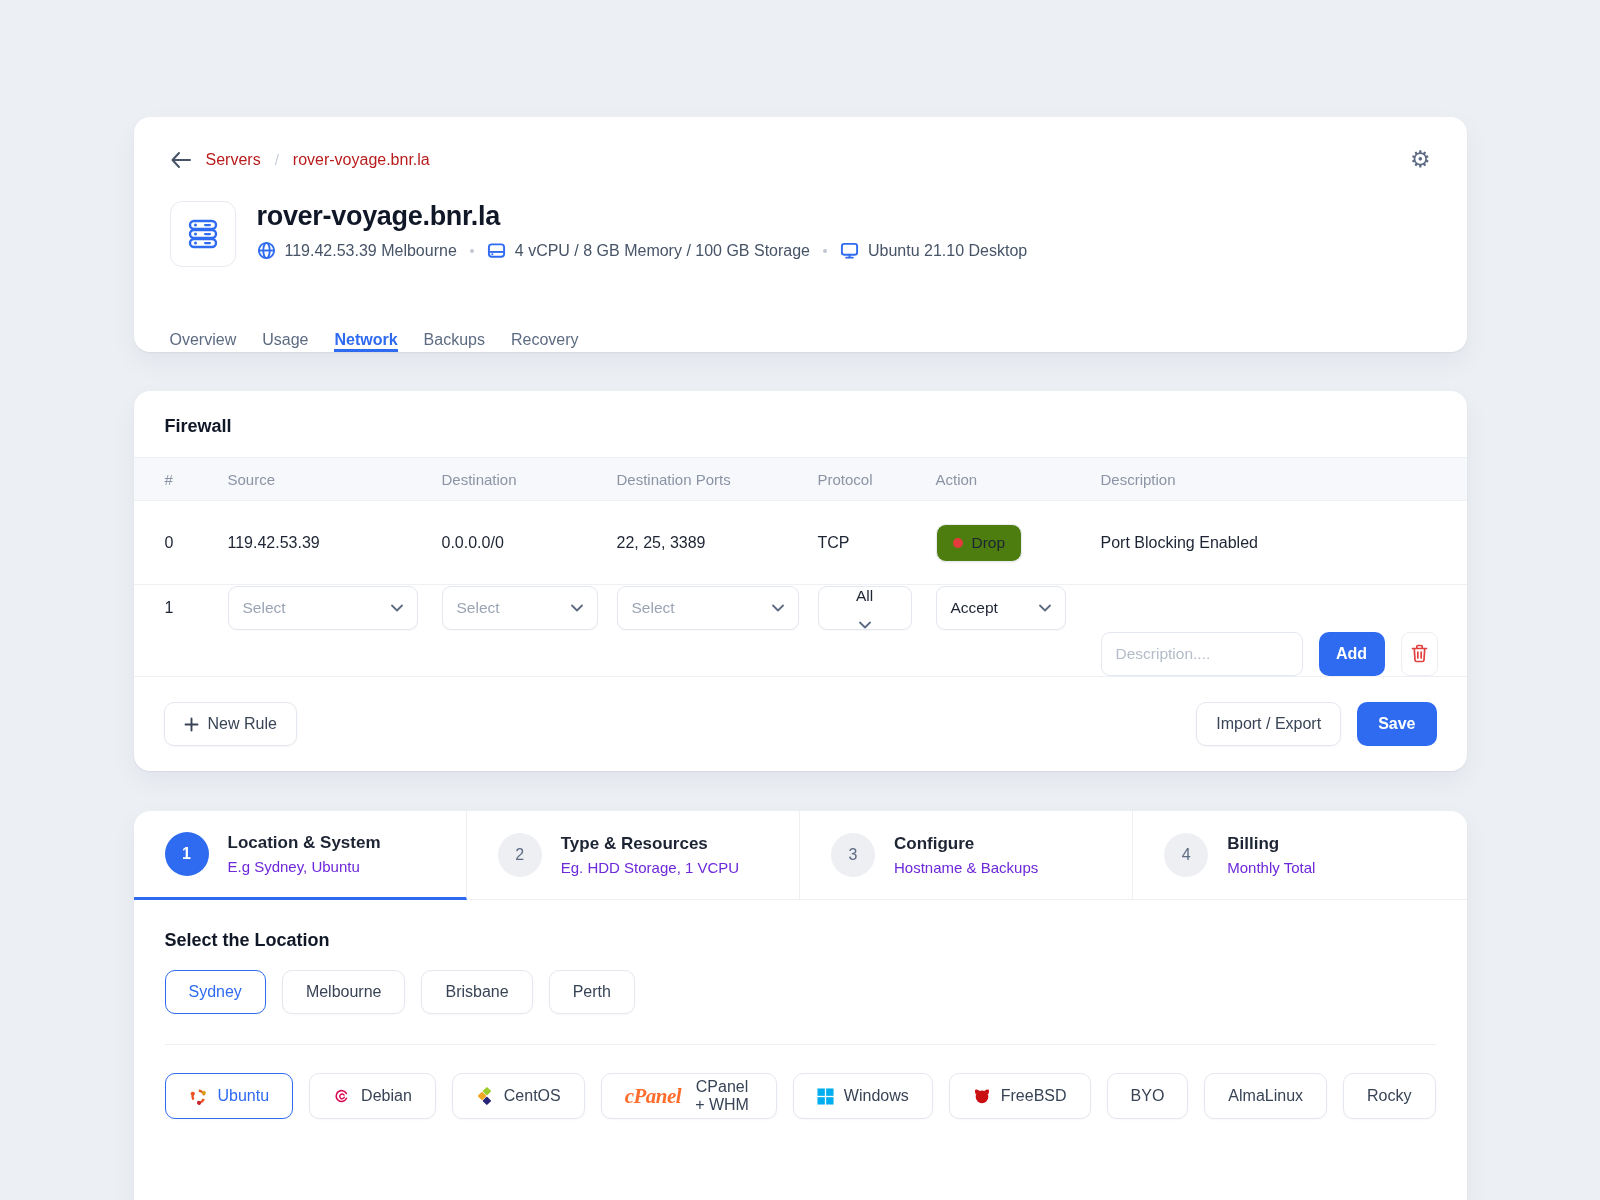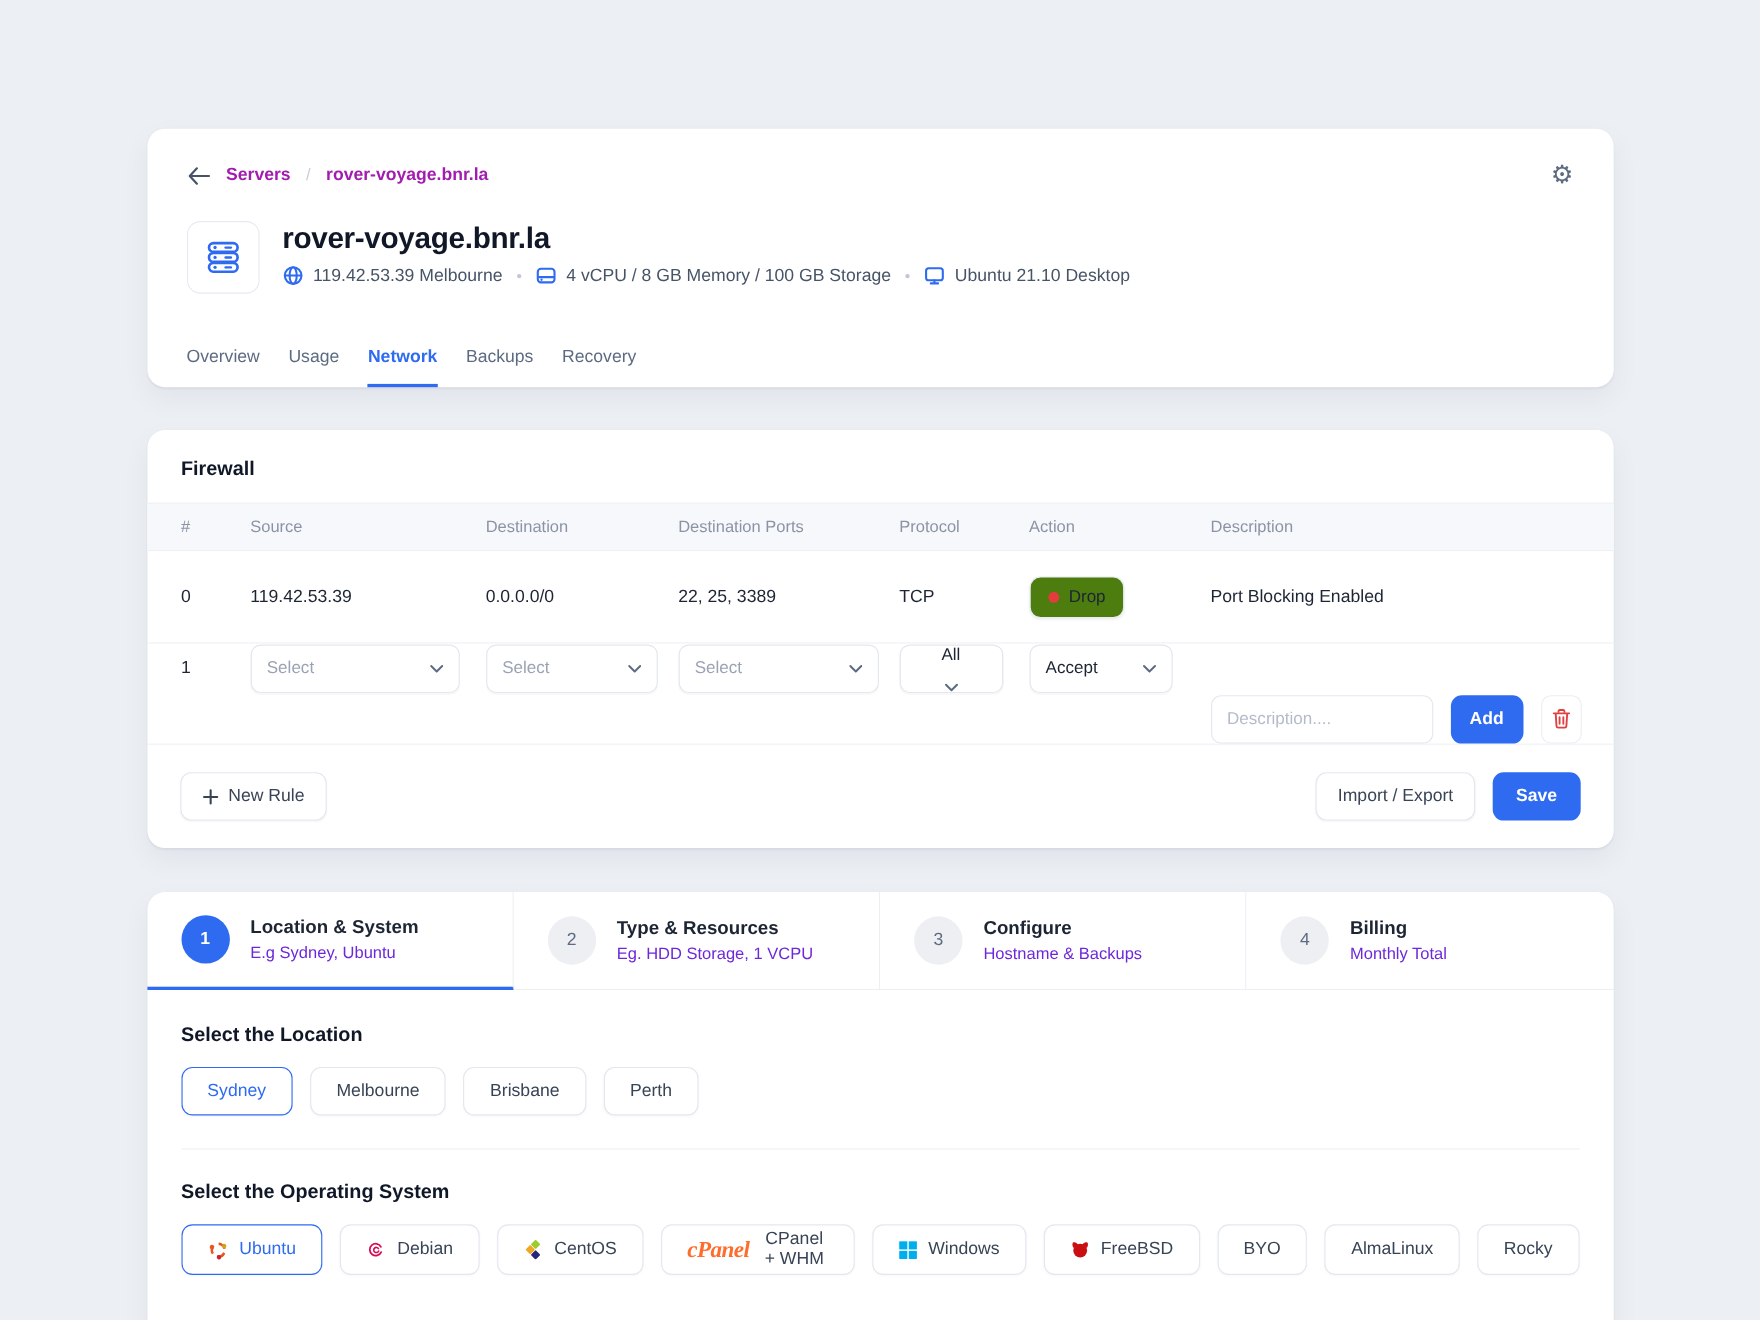--- a/index.html
+++ b/index.html
@@ -13,35 +13,35 @@
   .page { width:1333px; margin:0 auto; padding-top:117px; }
   .card {
     background:#fff; border-radius:16px;
     box-shadow:0 1px 2px rgba(16,24,40,.05), 0 10px 26px rgba(16,24,40,.05);
   }
 
   
   .server-card { height:235px; padding:0 36px; display:flex; flex-direction:column; }
   .crumb-row { display:flex; align-items:center; margin-top:31px; gap:14px; }
   .back-btn { display:flex; align-items:center; cursor:pointer; }
-  .crumb { font-size:16px; color:#a21caf; font-weight:700; }
+  .crumb { font-size:16px; color:#b91c1c; font-weight:400; }
   .crumb-sep { color:#c6cdd8; font-size:15px; }
   .gear-btn { margin-left:auto; cursor:pointer; display:flex; }
   .server-row { display:flex; margin-top:30px; }
   .server-icon-box {
     width:66px; height:66px; border:1px solid #e7eaf0; border-radius:12px;
     display:flex; align-items:center; justify-content:center; background:#fff;
   }
   .server-head { margin-left:21px; }
   .server-title { font-size:27px; font-weight:700; color:#101828; letter-spacing:-.3px; }
   .meta-row { display:flex; align-items:center; margin-top:9px; font-size:16px; color:#475467; }
   .meta-item { display:flex; align-items:center; gap:9px; }
   .meta-dot { width:4px; height:4px; border-radius:50%; background:#c1c8d4; margin:0 13px; }
   .tabs { display:flex; gap:26px; margin-top:auto; }
-  .tab { font-size:16px; color:#5d6b82; font-weight:500; padding-bottom:15px;
+  .tab { font-size:16px; color:#5d6b82; font-weight:500; 
          border-bottom:3px solid transparent; cursor:pointer; }
   .tab.active { color:#2e6bf0; font-weight:700; border-bottom-color:#2e6bf0; }
 
   
   .fw-card { margin-top:39px; overflow:hidden; }
   .fw-title { font-size:18px; font-weight:700; color:#101828; padding:25px 31px 20px; }
   .fw-grid { display:grid; grid-template-columns:63px 214px 175px 201px 118px 165px 1fr;
              align-items:center; padding:0 31px; }
   .fw-head { background:#f7f8fb; border-top:1px solid #eef0f4; border-bottom:1px solid #eef0f4;
              height:44px; }
@@ -329,21 +329,20 @@
       <div class="sec-title">Select the Location</div>
       <div class="opt-row">
         <button class="opt-btn selected">Sydney</button>
         <button class="opt-btn">Melbourne</button>
         <button class="opt-btn">Brisbane</button>
         <button class="opt-btn">Perth</button>
       </div>
 
       <div class="divider"></div>
 
-      <div class="sec-title">Select the Operating System</div>
       <div class="opt-row os-row">
 
         <button class="opt-btn selected">
           <span class="icon16">
             <svg width="19" height="19" viewBox="0 0 20 20" fill="none">
               <circle cx="10" cy="10" r="6.2" stroke="#e95420" stroke-width="2.4" stroke-dasharray="8 5" transform="rotate(25 10 10)"></circle>
               <circle cx="3.2" cy="10" r="2.1" fill="#e95420" transform="rotate(25 10 10)"></circle>
               <circle cx="13.4" cy="4.1" r="2.1" fill="#d6a117" transform="rotate(25 10 10)"></circle>
               <circle cx="13.4" cy="15.9" r="2.1" fill="#c6262e" transform="rotate(25 10 10)"></circle>
             </svg>

